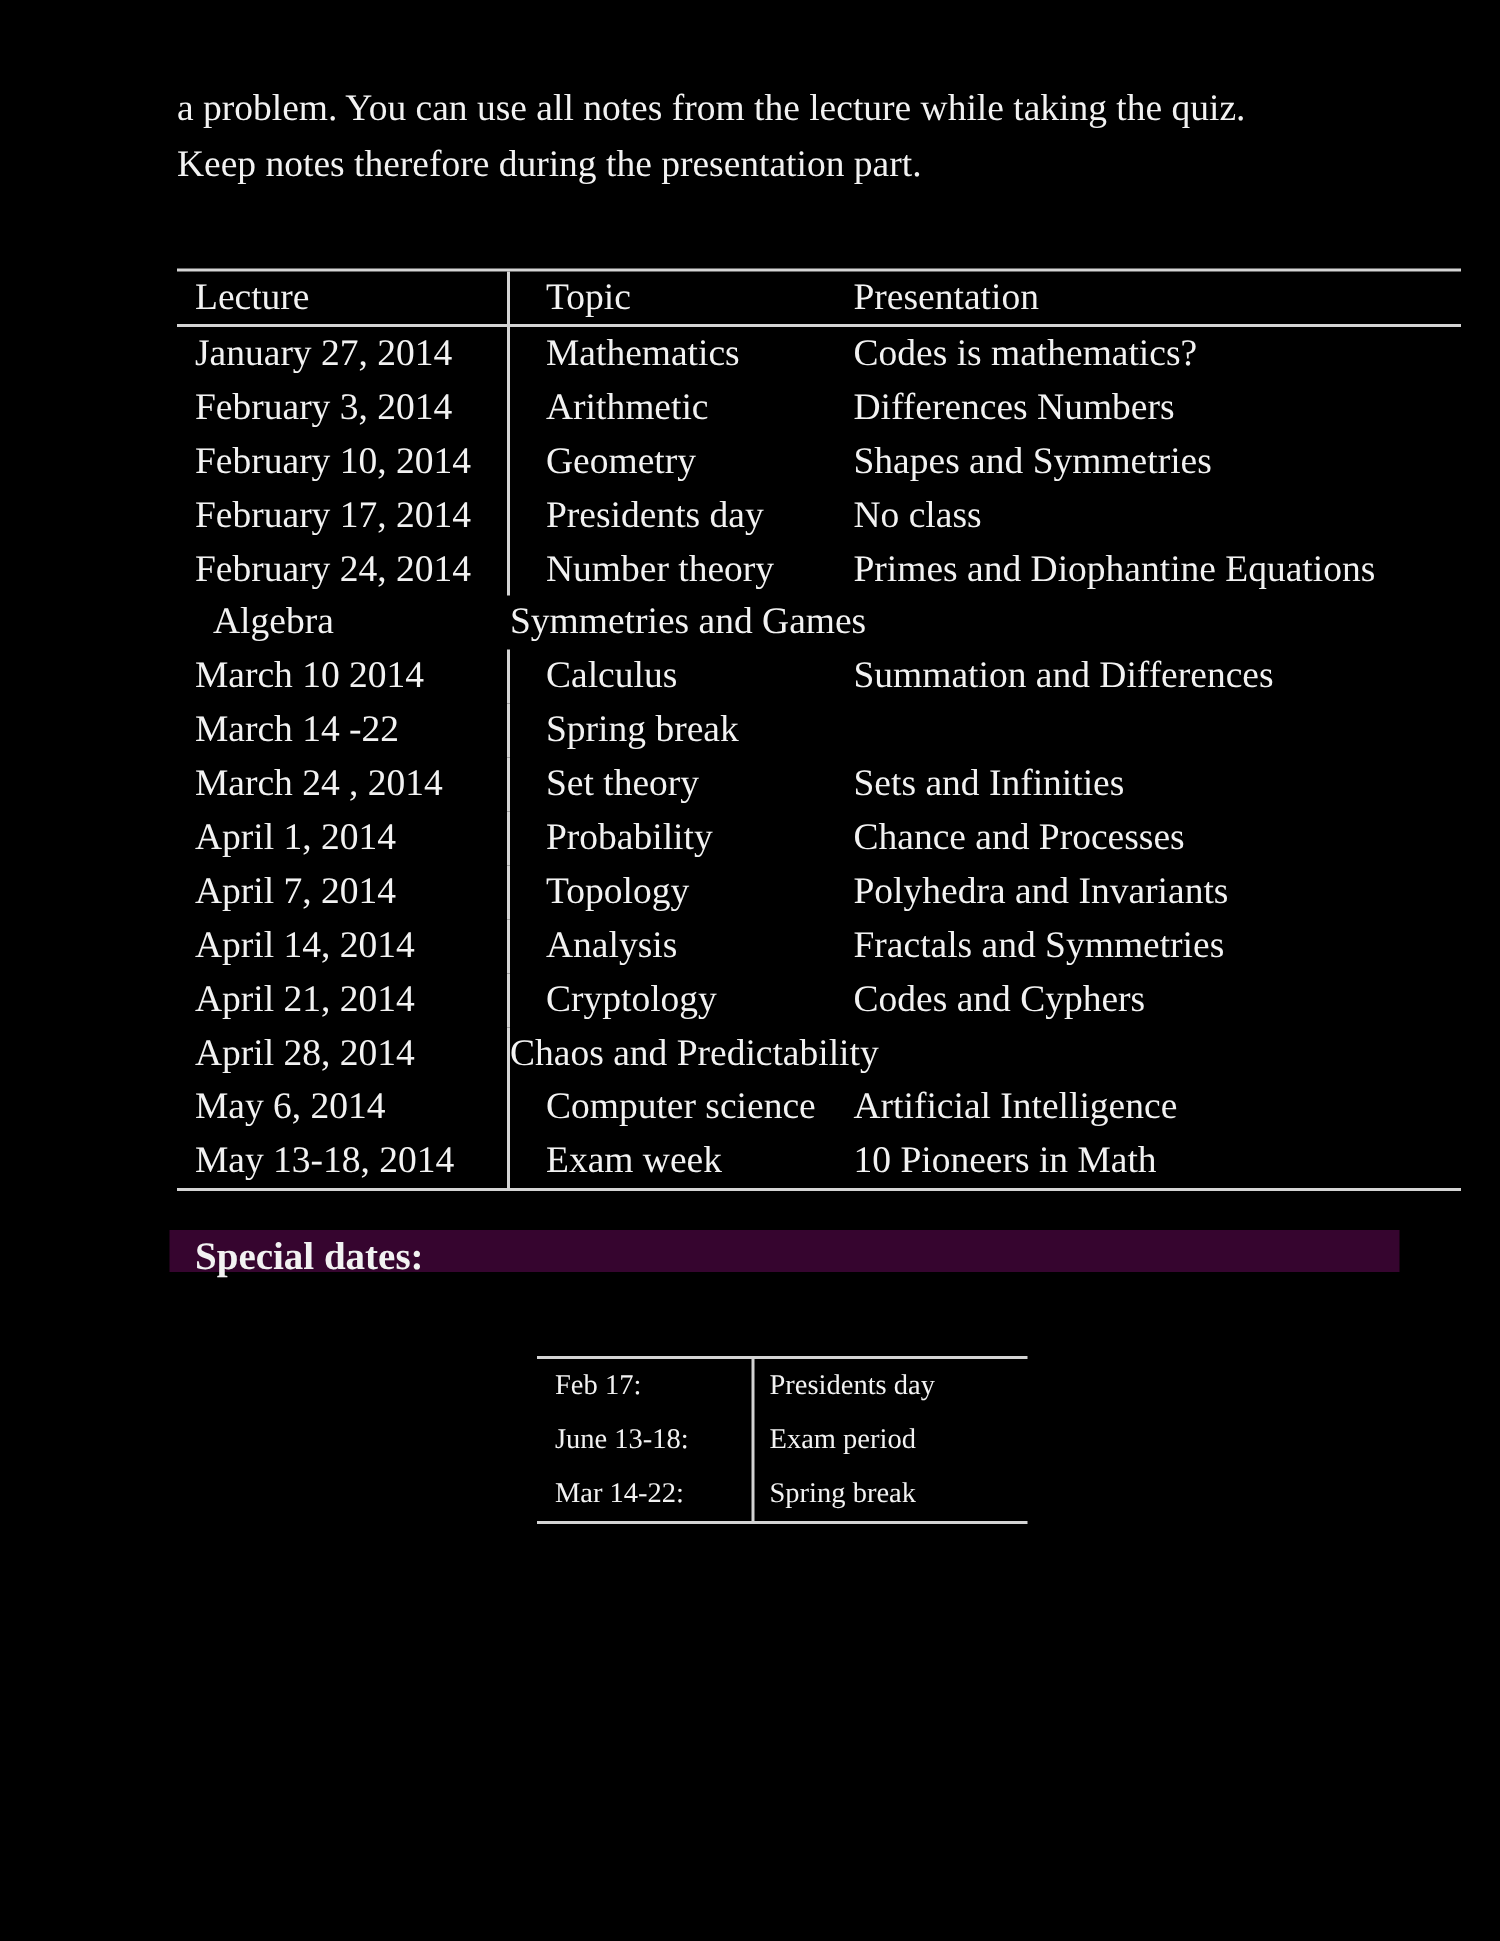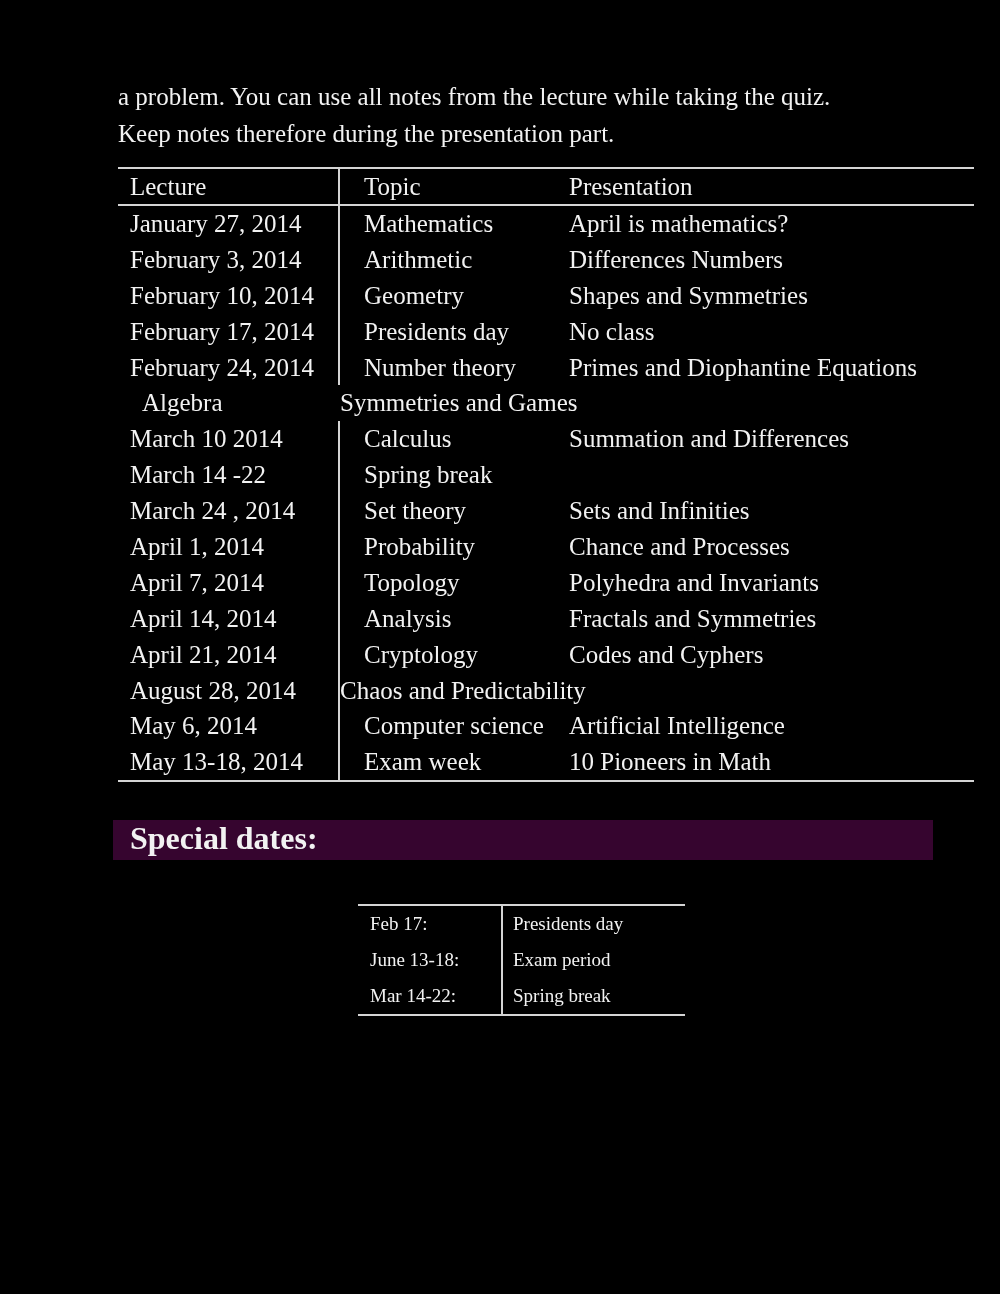--- a/index.html
+++ b/index.html
@@ -22,28 +22,27 @@
 
   
   .intro {
     position: absolute;
     left: 118px;
     top: 54px;
     width: 840px;
     font-size: 25px;
     line-height: 37px;
     white-space: nowrap;
-    margin-top: 24px;
   }
 
   
   .schedule {
     position: absolute;
     left: 118px;
-    top: 167px;
+    top: 179px;
     width: 856px;
     border-top: 2px solid var(--rule);
     border-bottom: 2px solid var(--rule);
     font-size: 25px;
   }
   .s-header, .s-row {
     display: grid;
     grid-template-columns: 222px 229px 1fr;
   }
   .s-header {
@@ -59,25 +58,25 @@
   .c2 { padding-left: 24px; }
   .c3 { padding-left: 0; }
   .s-header .c3, .s-row .c3 { white-space: nowrap; }
 
   
   .special-bar {
     position: absolute;
     left: 113px;
     top: 820px;
     width: 820px;
-    height: 40px;
+    height: 28px;
     background: var(--bar);
     line-height: 36px;
     padding-left: 17px;
-    font-size: 32px;
+    font-size: 26px;
     font-weight: bold;
   }
 
   
   .mini-table {
     position: absolute;
     left: 358px;
     top: 904px;
     width: 327px;
     border-top: 2px solid var(--rule);
@@ -107,21 +106,21 @@
     <div class="s-header">
       <div class="c1">Lecture</div>
       <div class="c2">Topic</div>
       <div class="c3">Presentation</div>
     </div>
     <div class="s-body">
 
         <div class="s-row">
           <div class="c1">January 27, 2014</div>
           <div class="c2">Mathematics</div>
-          <div class="c3">April is mathematics?</div>
+          <div class="c3">Codes is mathematics?</div>
         </div>
 
         <div class="s-row">
           <div class="c1">February 3, 2014</div>
           <div class="c2">Arithmetic</div>
           <div class="c3">Differences Numbers</div>
         </div>
 
         <div class="s-row">
           <div class="c1">February 10, 2014</div>
@@ -182,21 +181,21 @@
           <div class="c3">Fractals and Symmetries</div>
         </div>
 
         <div class="s-row">
           <div class="c1">April 21, 2014</div>
           <div class="c2">Cryptology</div>
           <div class="c3">Codes and Cyphers</div>
         </div>
 
         <div class="s-row">
-          <div class="c1">August 28, 2014</div>
+          <div class="c1">April 28, 2014</div>
           <div class="c3">Chaos and Predictability</div>
         </div>
 
         <div class="s-row">
           <div class="c1">May 6, 2014</div>
           <div class="c2">Computer science</div>
           <div class="c3">Artificial Intelligence</div>
         </div>
 
         <div class="s-row">

